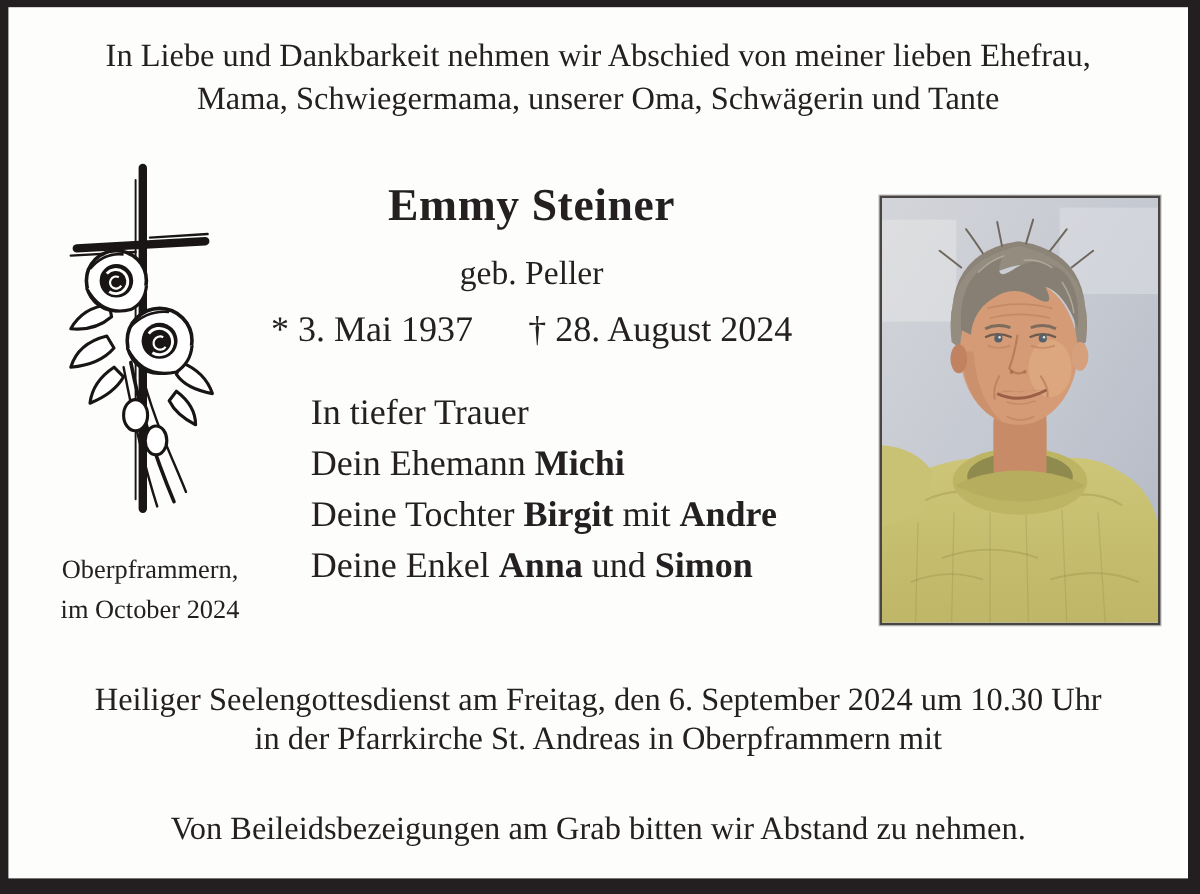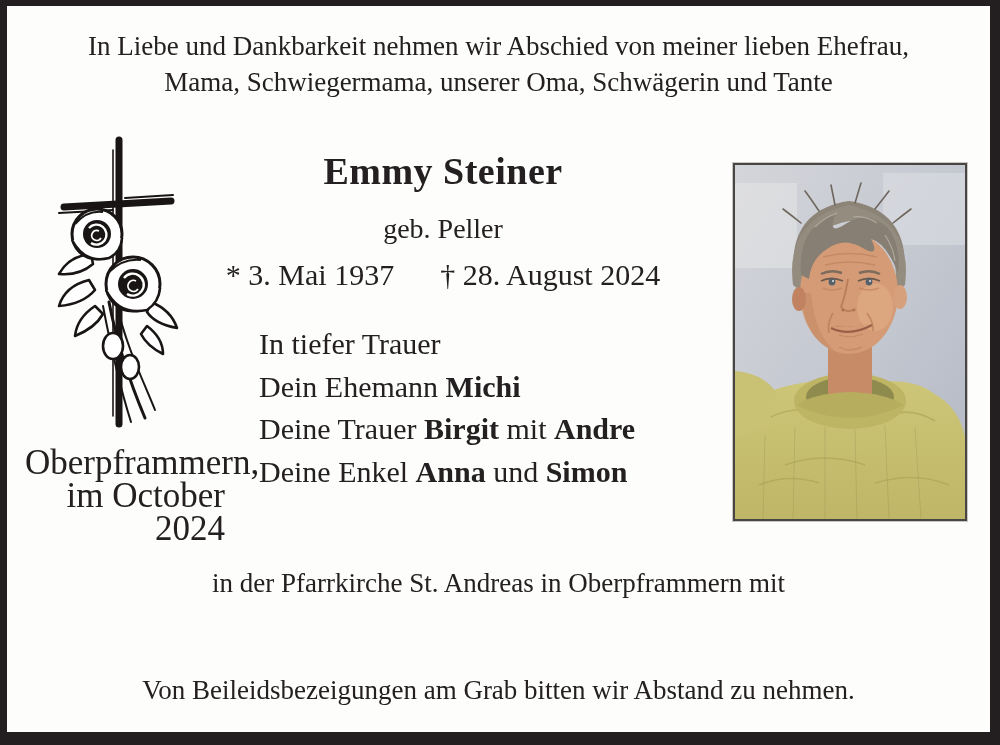--- a/index.html
+++ b/index.html
@@ -15,21 +15,21 @@
   }
   .centerfull{position:absolute;left:0;width:100%;text-align:center;}
   .colc{position:absolute;left:156px;width:560px;text-align:center;}
   .intro{top:22px;font-size:27px;line-height:36px;text-align:center;}
   .name{top:134px;font-size:38px;line-height:62px;font-weight:bold;letter-spacing:0.5px;}
   .maiden{top:207px;font-size:28px;line-height:32px;}
   .dates{top:251px;font-size:30px;line-height:36px;}
   .death{margin-left:46px;}
   .mourners{position:absolute;left:252px;top:317px;font-size:30px;line-height:42.5px;}
   .mourners .b{font-weight:bold;}
-  .place{position:absolute;left:18px;top:440px;width:200px;text-align:right;font-size:35px;line-height:33px;}
+  .place{position:absolute;left:18px;top:452px;width:200px;text-align:center;font-size:22px;line-height:33px;}
   .service{top:561px;font-size:27px;line-height:32px;}
   .condolence{top:668px;font-size:27px;line-height:32px;}
   .art{position:absolute;left:48px;top:128px;width:150px;height:296px;}
   .photo{
     position:absolute;left:726px;top:157px;width:230px;height:354px;
     border:2px solid #494543;box-shadow:0 0 0 1px #c9c7c5;
     background:#c3c7d0;
   }
   .photo svg{display:block;width:100%;height:100%;}
 </style>
@@ -85,21 +85,21 @@
 
   <div class="colc name">Emmy Steiner</div>
   <div class="colc maiden">geb. Peller</div>
   <div class="colc dates">
     <span>* 3. Mai 1937</span><span class="death">† 28. August 2024</span>
   </div>
 
   <div class="mourners">
     <div><span>In tiefer Trauer</span></div>
     <div><span>Dein Ehemann </span><span class="b">Michi</span></div>
-    <div><span>Deine Trauer </span><span class="b">Birgit</span><span> mit </span><span class="b">Andre</span></div>
+    <div><span>Deine Tochter </span><span class="b">Birgit</span><span> mit </span><span class="b">Andre</span></div>
     <div><span>Deine Enkel </span><span class="b">Anna</span><span> und </span><span class="b">Simon</span></div>
   </div>
 
   <div class="place">
     <div>Oberpframmern,</div>
     <div>im October 2024</div>
   </div>
 
   <div class="photo">
     <svg viewBox="0 0 230 354" preserveAspectRatio="none" xmlns="http://www.w3.org/2000/svg" aria-hidden="true">
@@ -202,18 +202,19 @@
         <path d="M98 162 Q103 159 115 162 Q128 159 135 160" fill="#c07c5f" opacity="0.5"></path>
         <path d="M96 163 Q115 172 137 160" stroke="#9a5f47" stroke-width="2.4" fill="none"></path>
         <path d="M104 170 Q115 174 128 169" stroke="#b97e59" stroke-width="1.2" fill="none" opacity="0.6"></path>
 
         <path d="M104 182 Q115 188 127 182" stroke="#b37b56" stroke-width="1.4" fill="none" opacity="0.5"></path>
       </g>
     </svg>
   </div>
 
   <div class="centerfull service">
+    <div>Heiliger Seelengottesdienst am Freitag, den 6. September 2024 um 10.30 Uhr</div>
     <div>in der Pfarrkirche St. Andreas in Oberpframmern mit</div>
   </div>
 
   <div class="centerfull condolence">Von Beileidsbezeigungen am Grab bitten wir Abstand zu nehmen.</div>
 
 </div>
 
 </body></html>

